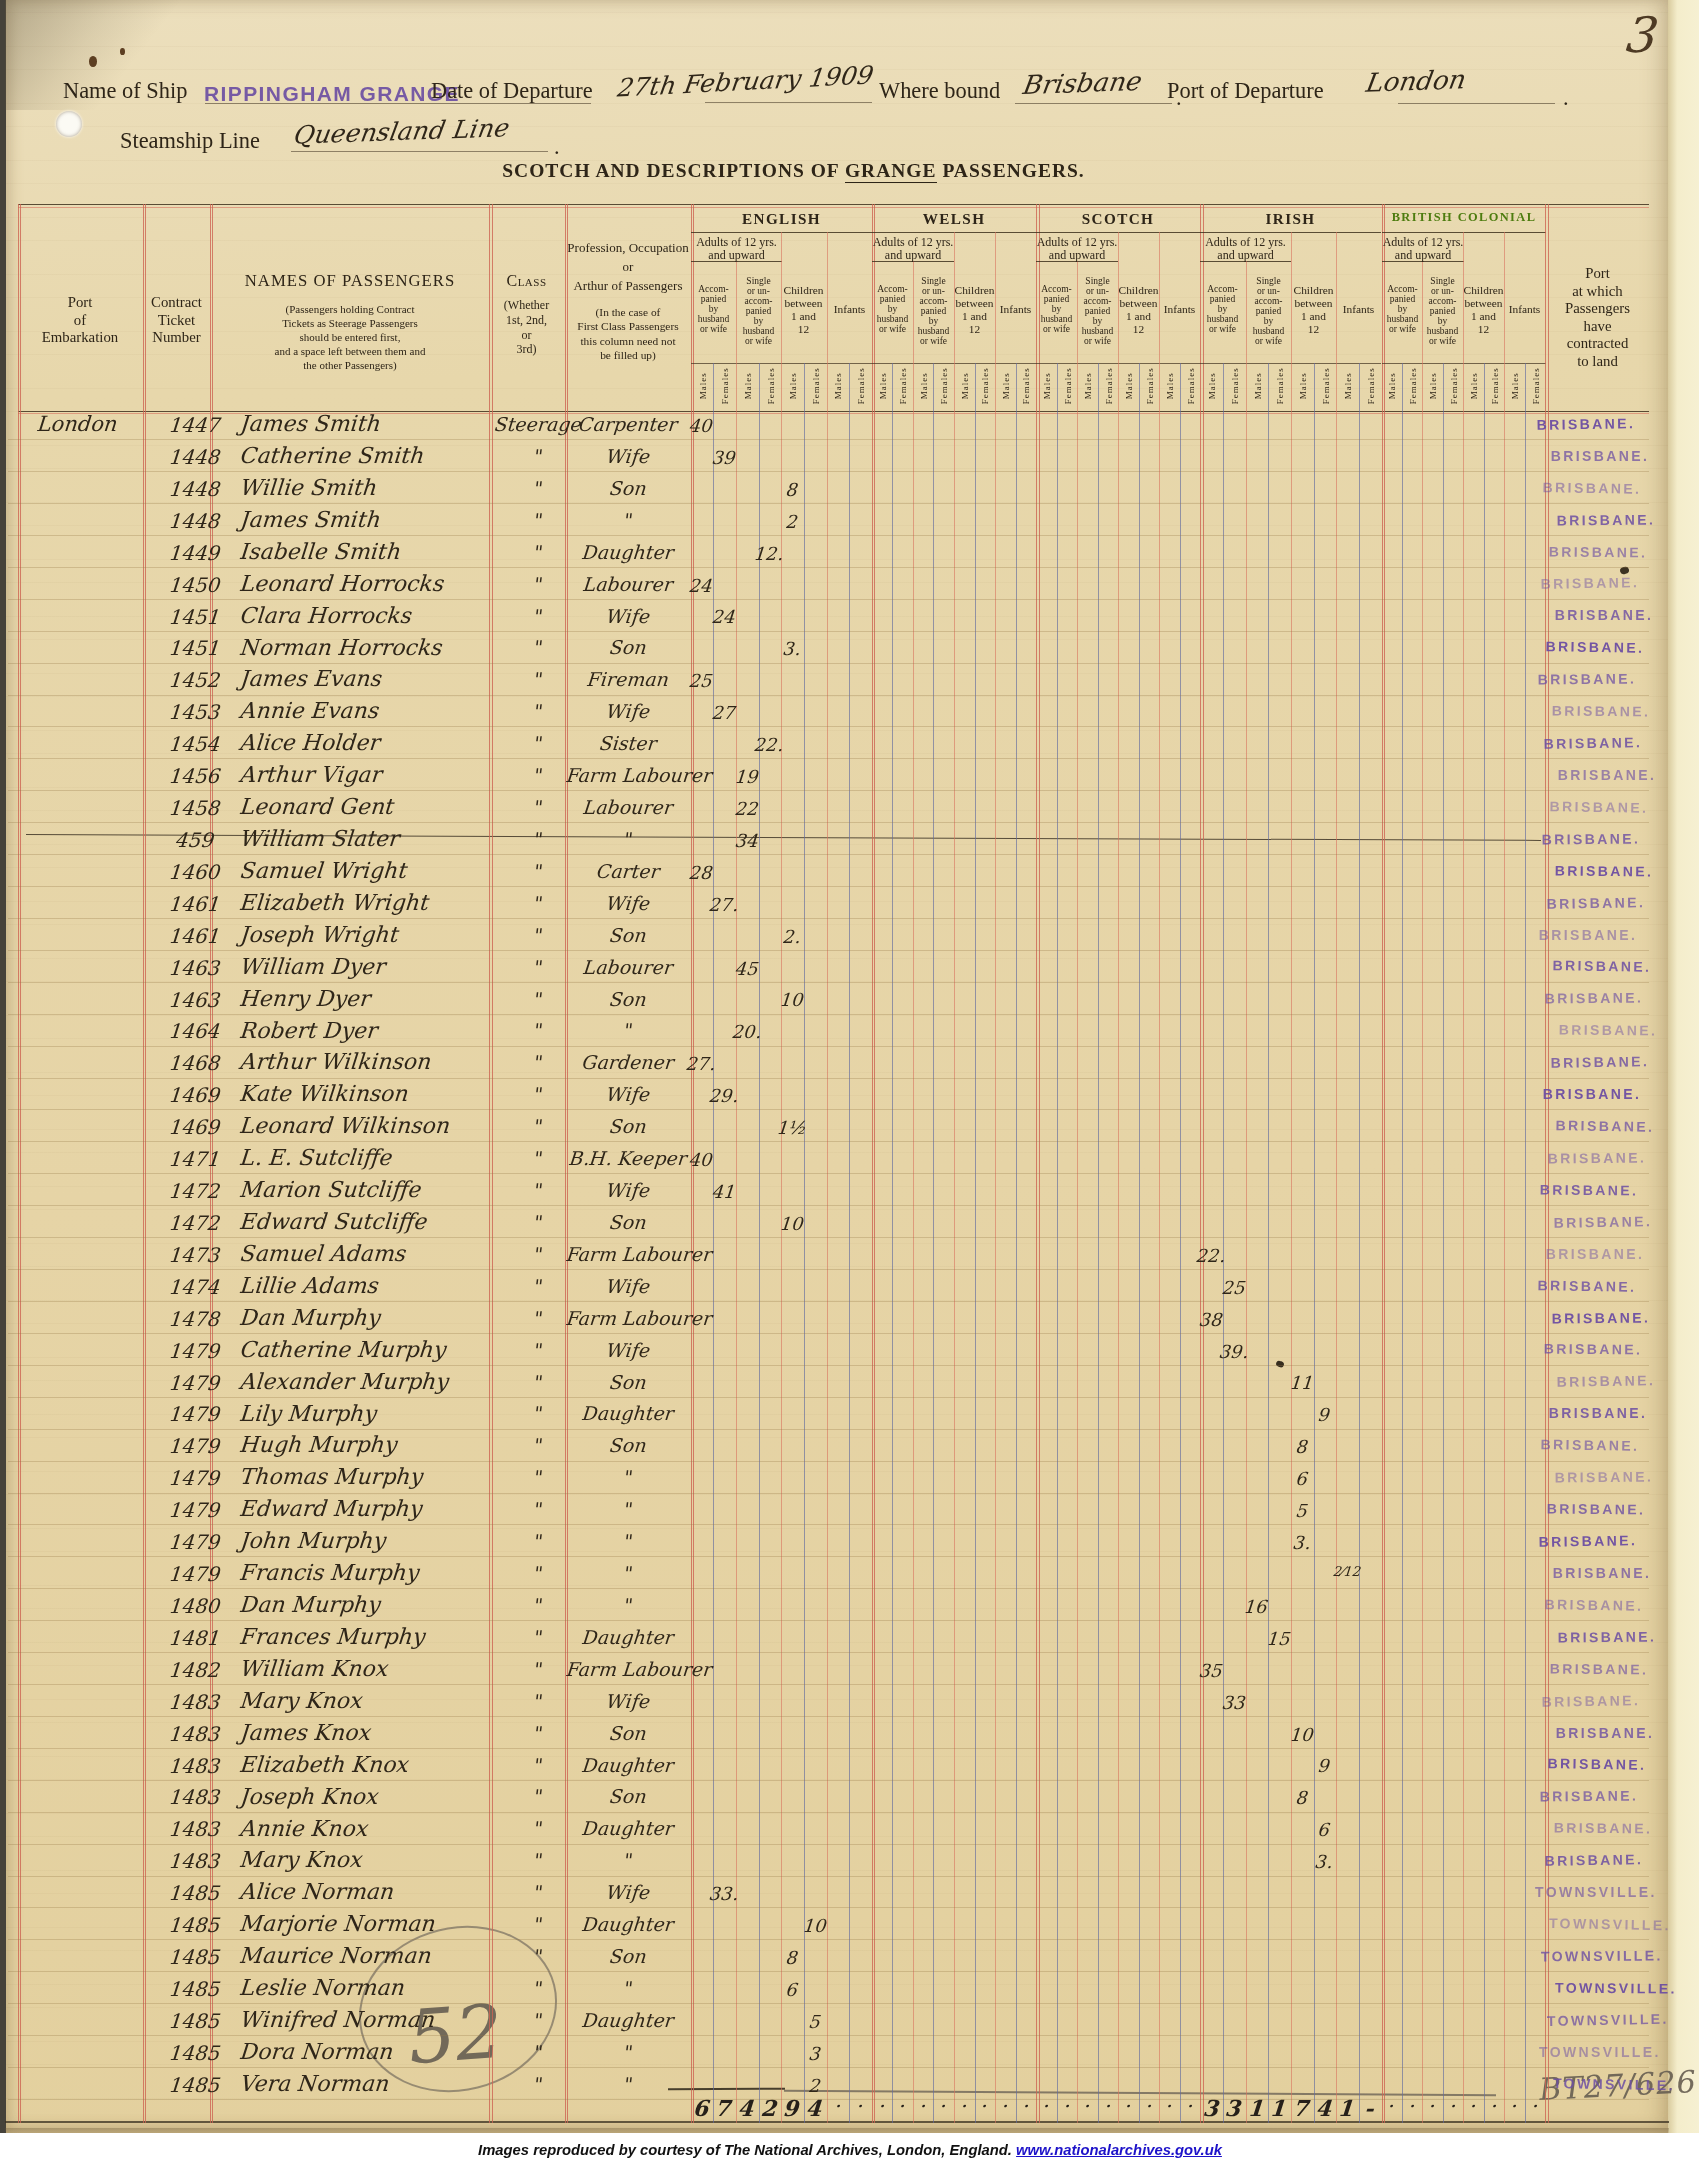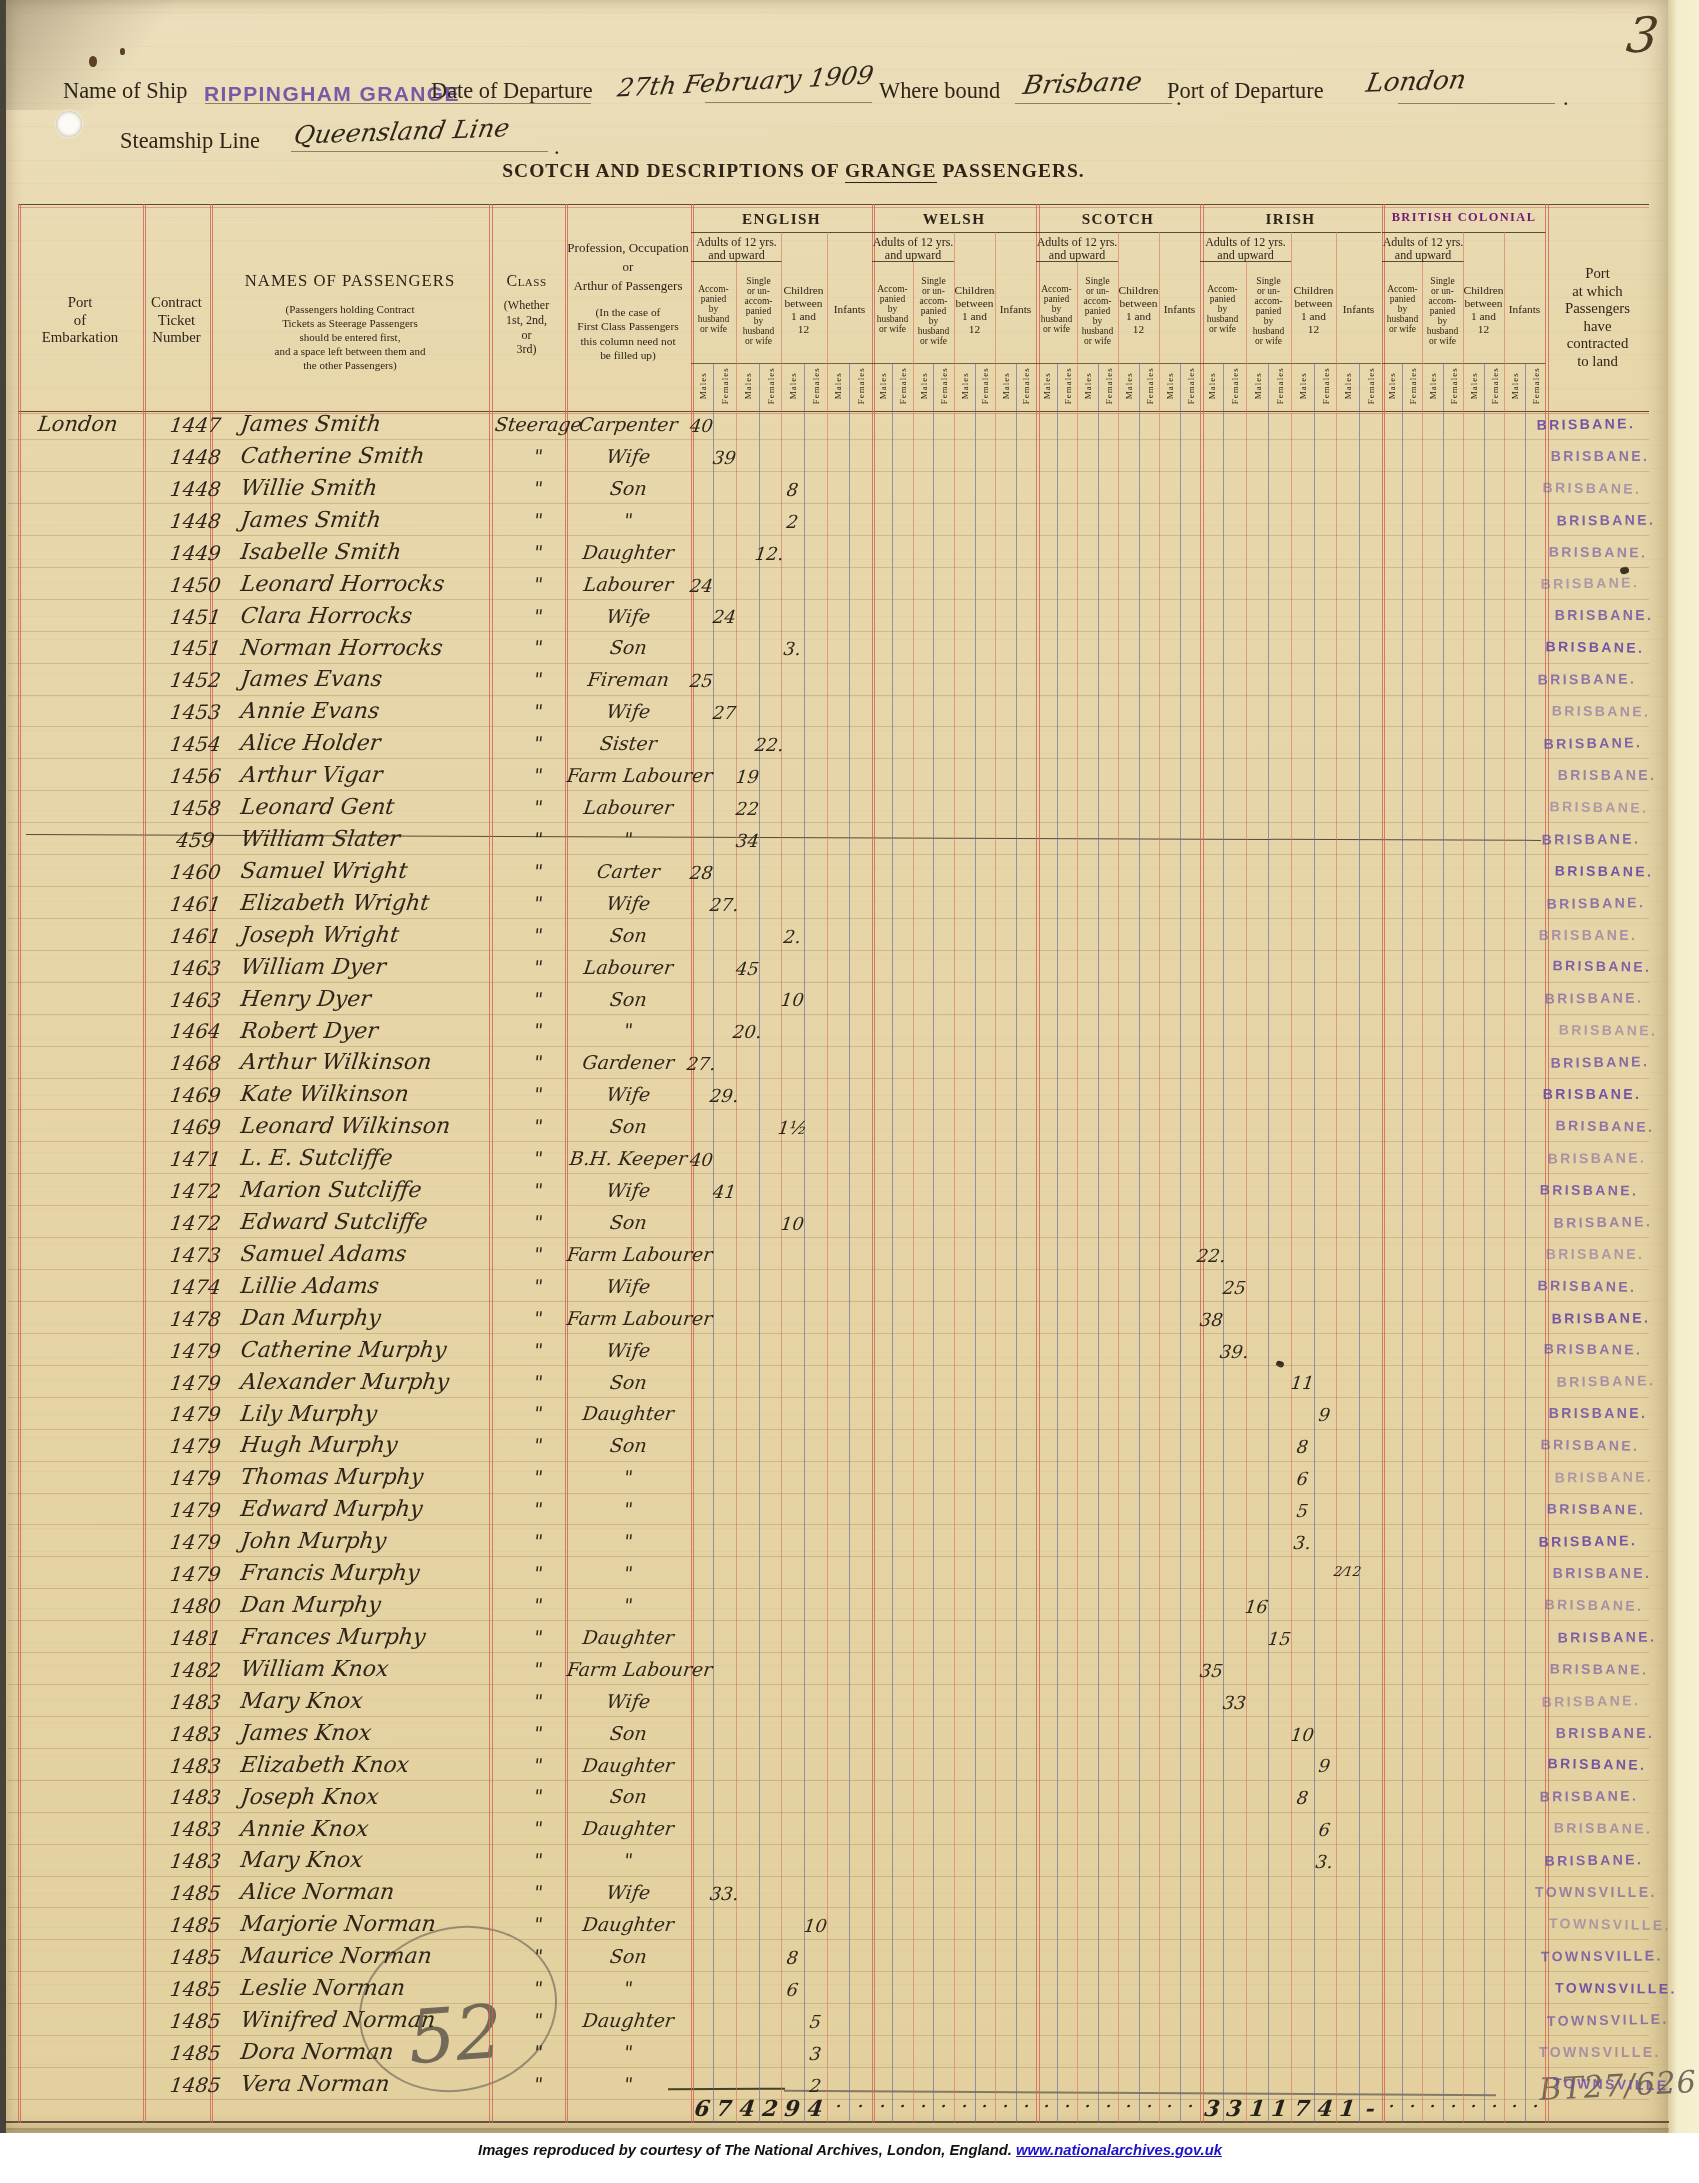--- a/index.html
+++ b/index.html
@@ -298,21 +298,21 @@
       <div class="abs" style="left: 1382px; top: 232px; width: 164px; height: 1px; background: rgba(64, 50, 30, 0.85);"></div>
       <div class="abs" style="left: 1382px; top: 261px; width: 82px; height: 1px; background: rgba(64, 50, 30, 0.85);"></div>
       <div class="abs" style="left: 1382px; top: 363px; width: 164px; height: 1px; background: rgba(64, 50, 30, 0.7);"></div>
       <div class="abs" style="left: 1422px; top: 261px; width: 1px; height: 1862px; background: rgba(216, 115, 95, 0.6);"></div>
       <div class="abs" style="left: 1463px; top: 232px; width: 1px; height: 1891px; background: rgba(216, 115, 95, 0.6);"></div>
       <div class="abs" style="left: 1504px; top: 232px; width: 1px; height: 1891px; background: rgba(216, 115, 95, 0.6);"></div>
       <div class="abs" style="left: 1402px; top: 363px; width: 1px; height: 1760px; background: rgba(98, 108, 160, 0.65);"></div>
       <div class="abs" style="left: 1443px; top: 363px; width: 1px; height: 1760px; background: rgba(98, 108, 160, 0.65);"></div>
       <div class="abs" style="left: 1484px; top: 363px; width: 1px; height: 1760px; background: rgba(98, 108, 160, 0.65);"></div>
       <div class="abs" style="left: 1525px; top: 363px; width: 1px; height: 1760px; background: rgba(98, 108, 160, 0.65);"></div>
-      <div class="abs printed" style="left: 1382px; top: 210px; width: 164px; font-size: 12.4px; text-align: center; letter-spacing: 1.4px; font-weight: bold; color: #701a75;">BRITISH COLONIAL</div>
+      <div class="abs printed" style="left: 1382px; top: 210px; width: 164px; font-size: 12.4px; text-align: center; letter-spacing: 1.4px; font-weight: bold; color: #4d7c0f;">BRITISH COLONIAL</div>
       <div class="abs printed pre" style="left: 1382px; top: 236px; width: 82px; font-size: 12px; line-height: 13px; text-align: center; color: rgb(46, 37, 24);">Adults of 12 yrs.
 and upward</div>
       <div class="abs printed pre" style="left: 1382px; top: 284px; width: 41px; font-size: 9.5px; line-height: 10px; text-align: center; color: rgb(46, 37, 24);">Accom-
 panied
 by
 husband
 or wife</div>
       <div class="abs printed pre" style="left: 1422px; top: 276px; width: 41px; font-size: 9.5px; line-height: 10px; text-align: center; color: rgb(46, 37, 24);">Single
 or un-
 accom-

